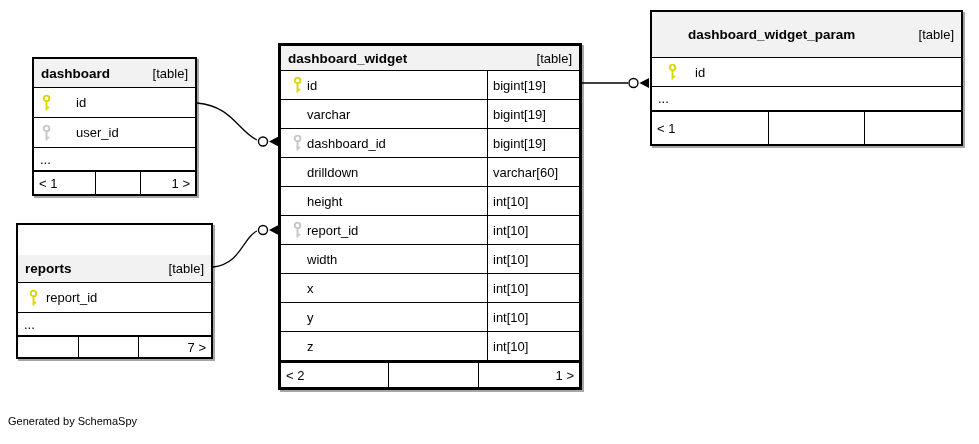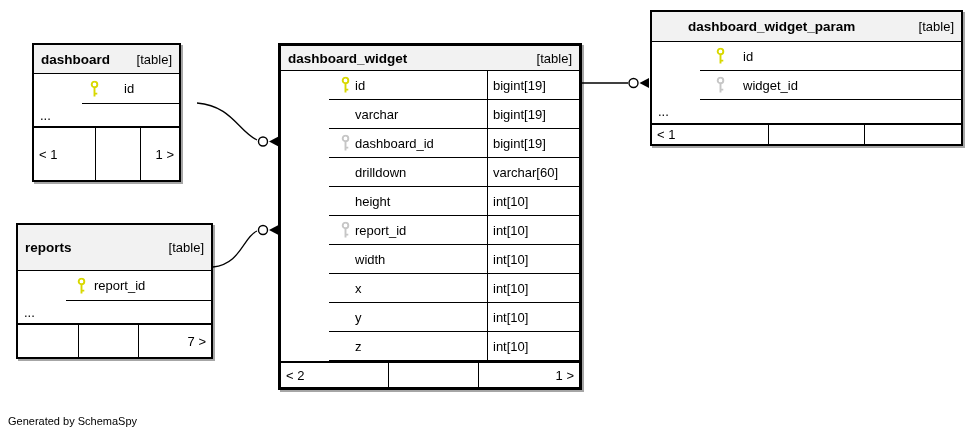--- a/index.html
+++ b/index.html
@@ -15,51 +15,51 @@
   }
   .tbl.focus{border-width:3px;}
   .tbl-header{
     display:flex;justify-content:space-between;align-items:center;flex:none;
     background:#f2f2f2;border-bottom:1px solid #000;padding:0 7px;box-sizing:border-box;
   }
   .tbl-name{font-weight:bold;font-size:13.5px;}
   .tbl-badge{font-size:13px;}
   .row{
     position:relative;display:flex;align-items:stretch;flex:none;
-    border-bottom:1px solid #000;box-sizing:border-box;margin-left:48px;
+    border-bottom:1px solid #000;box-sizing:border-box;
   }
   .namecell{flex:1;display:flex;align-items:center;box-sizing:border-box;}
   .typecell{
     width:92px;flex:none;border-left:1px solid #000;display:flex;align-items:center;
     padding-left:5px;box-sizing:border-box;
   }
   .key{position:absolute;top:50%;transform:translateY(-50%);line-height:0;}
   .key-pk{color:#d8d800;}
   .key-fk{color:#c6c6c6;}
   .ellipsis-row{display:flex;align-items:center;padding-left:6px;flex:none;box-sizing:border-box;}
   .pager{flex:1;display:flex;border-top:2px solid #000;box-sizing:border-box;}
   .pager-cell{display:flex;align-items:center;padding:0 5px;box-sizing:border-box;flex:none;}
   .pager-cell.grow{flex:1;}
   .pager-cell + .pager-cell{border-left:1px solid #000;}
   .pager-right{justify-content:flex-end;}
   
-  #t-dashboard{left:32px;top:43px;width:149px;height:139px;}
+  #t-dashboard{left:32px;top:57px;width:165px;height:139px;}
   #t-dashboard .tbl-header{height:29px;}
   #t-dashboard .namecell{padding-left:42px;}
   #t-dashboard .key{left:8px;}
   #t-widget{left:278px;top:43px;width:304px;height:347px;}
   #t-widget .tbl-header{height:25px;text-align:right;}
   #t-widget .namecell{padding-left:26px;}
   #t-widget .key{left:12px;}
   #t-param{left:650px;top:10px;width:313px;height:136px;}
-  #t-param .tbl-header{height:30px;padding-left:36px;}
+  #t-param .tbl-header{height:46px;padding-left:36px;}
   #t-param .namecell{padding-left:43px;}
   #t-param .key{left:16px;}
   #t-reports{left:16px;top:223px;width:197px;height:136px;}
-  #t-reports .tbl-header{height:46px;}
+  #t-reports .tbl-header{height:28px;margin-top:30px;}
   #t-reports .namecell{padding-left:28px;}
   #t-reports .key{left:11px;}
   #note{position:absolute;left:8px;top:415px;font-size:11px;z-index:1;}
 </style>
 </head>
 <body>
 
 <div id="canvas">
 
   <svg class="wires" width="979" height="444">
@@ -89,20 +89,31 @@
       <div class="namecell">
         <span class="key key-pk">
           <svg width="9" height="17" viewBox="0 0 9 17">
               <circle cx="4.5" cy="3.9" r="2.8" fill="none" stroke="currentColor" stroke-width="1.9"></circle>
               <path d="M4.5 6.8 L4.5 16 M4.5 13.1 L7.3 13.1" stroke="currentColor" stroke-width="1.9" fill="none"></path>
             </svg>
         </span>
         <span>id</span>
       </div>
     </div>
+    <div class="row" style="height:30px">
+      <div class="namecell">
+        <span class="key key-fk">
+          <svg width="9" height="17" viewBox="0 0 9 17">
+              <circle cx="4.5" cy="3.9" r="2.8" fill="none" stroke="currentColor" stroke-width="1.9"></circle>
+              <path d="M4.5 6.8 L4.5 16 M4.5 13.1 L7.3 13.1" stroke="currentColor" stroke-width="1.9" fill="none"></path>
+            </svg>
+        </span>
+        <span>user_id</span>
+      </div>
+    </div>
     <div class="ellipsis-row" style="height:22px">...</div>
     <div class="pager">
       <div class="pager-cell" style="width:61px">&lt; 1</div>
       <div class="pager-cell" style="width:45px"></div>
       <div class="pager-cell pager-right grow">1 &gt;</div>
     </div>
   </div>
 
   <div class="tbl focus" id="t-widget">
     <div class="tbl-header">
@@ -214,31 +225,20 @@
       <div class="namecell">
         <span class="key key-pk">
           <svg width="9" height="17" viewBox="0 0 9 17">
               <circle cx="4.5" cy="3.9" r="2.8" fill="none" stroke="currentColor" stroke-width="1.9"></circle>
               <path d="M4.5 6.8 L4.5 16 M4.5 13.1 L7.3 13.1" stroke="currentColor" stroke-width="1.9" fill="none"></path>
             </svg>
         </span>
         <span>id</span>
       </div>
     </div>
-    <div class="row" style="height:29px">
-      <div class="namecell">
-        <span class="key key-fk">
-          <svg width="9" height="17" viewBox="0 0 9 17">
-              <circle cx="4.5" cy="3.9" r="2.8" fill="none" stroke="currentColor" stroke-width="1.9"></circle>
-              <path d="M4.5 6.8 L4.5 16 M4.5 13.1 L7.3 13.1" stroke="currentColor" stroke-width="1.9" fill="none"></path>
-            </svg>
-        </span>
-        <span>widget_id</span>
-      </div>
-    </div>
     <div class="ellipsis-row" style="height:23px">...</div>
     <div class="pager">
       <div class="pager-cell" style="width:116px">&lt; 1</div>
       <div class="pager-cell" style="width:96px"></div>
       <div class="pager-cell pager-right grow"></div>
     </div>
   </div>
 
   <div class="tbl" id="t-reports">
     <div class="tbl-header">

